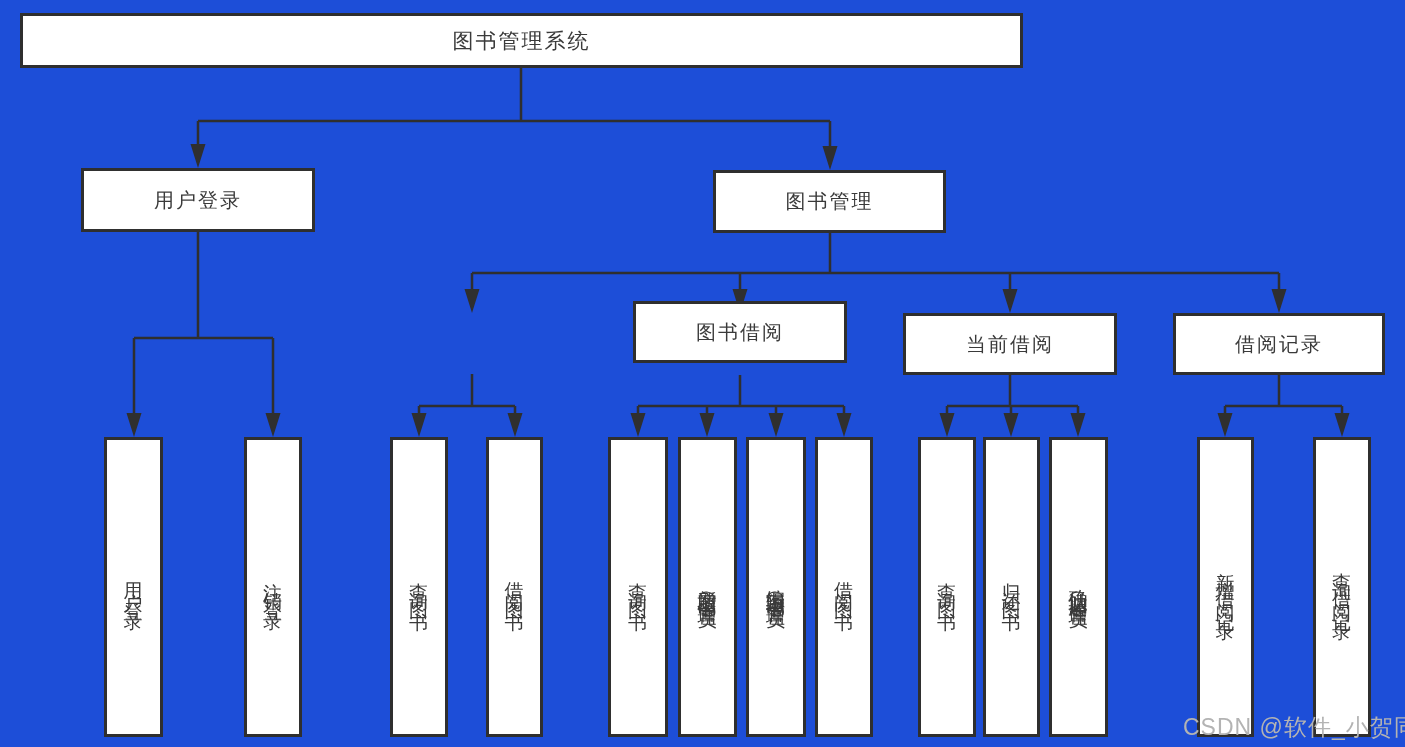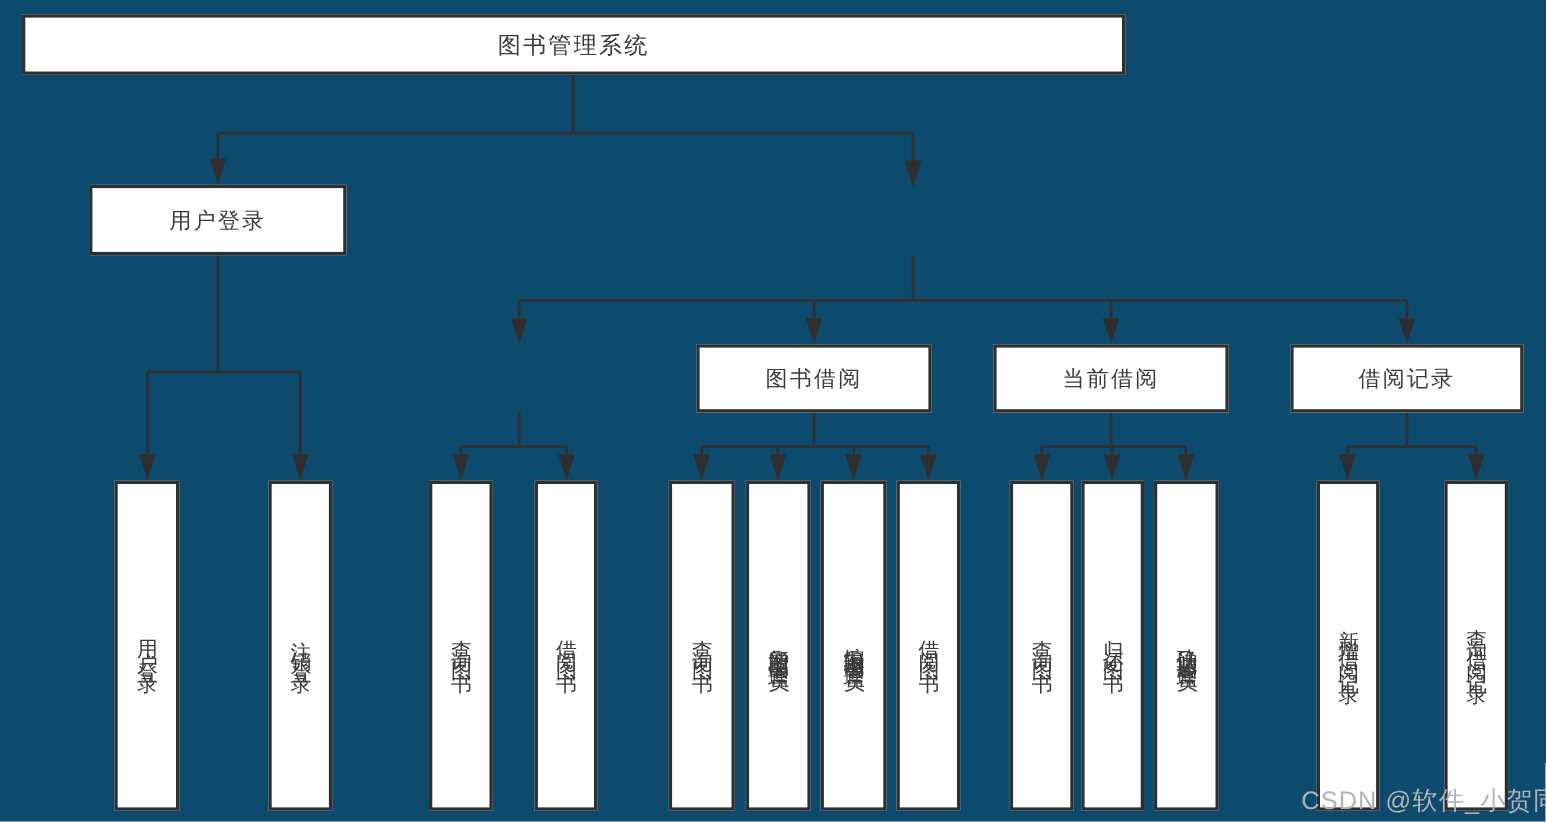--- a/index.html
+++ b/index.html
@@ -1,17 +1,17 @@
 <!DOCTYPE html>
 <html><head>
 <meta charset="utf-8">
 <style>
   html,body { margin:0; padding:0; background:#ffffff; }
   #stage {
-    position:relative; width:1405px; height:747px; background:#0c4a6e;
+    position:relative; width:1405px; height:747px; background:#1d4ed8;
     font-family:"Liberation Sans", sans-serif; overflow:hidden;
   }
   #wires { position:absolute; left:0; top:0; width:1405px; height:747px; }
   .box {
     position:absolute; box-sizing:border-box;
     border:3px solid #2f2f2f; background:#ffffff;
     display:flex; align-items:center; justify-content:center;
     color:#3a3a3a;
   }
   .h  { font-size:20px; letter-spacing:2px; white-space:nowrap; }
@@ -70,22 +70,23 @@
         <use href="#ah" x="1011" y="437"></use>
       <use href="#ah" x="1078" y="437"></use>
         <use href="#ah" x="1225" y="437"></use>
       <use href="#ah" x="1342" y="437"></use>
     </g>
   </svg>
 
   <div class="box h root-box" style="left:20px;top:13px;width:1003px;height:55px">图书管理系统</div>
 
   <div class="box h" style="left:81px;top:168px;width:234px;height:64px">用户登录</div>
+  <div class="box h" style="left:713px;top:170px;width:233px;height:63px">图书管理</div>
 
-  <div class="box h" style="left:633px;top:313px;width:214px;height:62px">图书借阅</div>
+  <div class="box h" style="left:633px;top:301px;width:214px;height:62px">图书借阅</div>
   <div class="box h" style="left:903px;top:313px;width:214px;height:62px">当前借阅</div>
   <div class="box h" style="left:1173px;top:313px;width:212px;height:62px">借阅记录</div>
 
   <div class="box v" style="left:104px;top:437px;width:59px;height:300px">
     <span>用户登录</span>
     </div>
   <div class="box v" style="left:244px;top:437px;width:58px;height:300px">
     <span>注销登录</span>
     </div>
 

